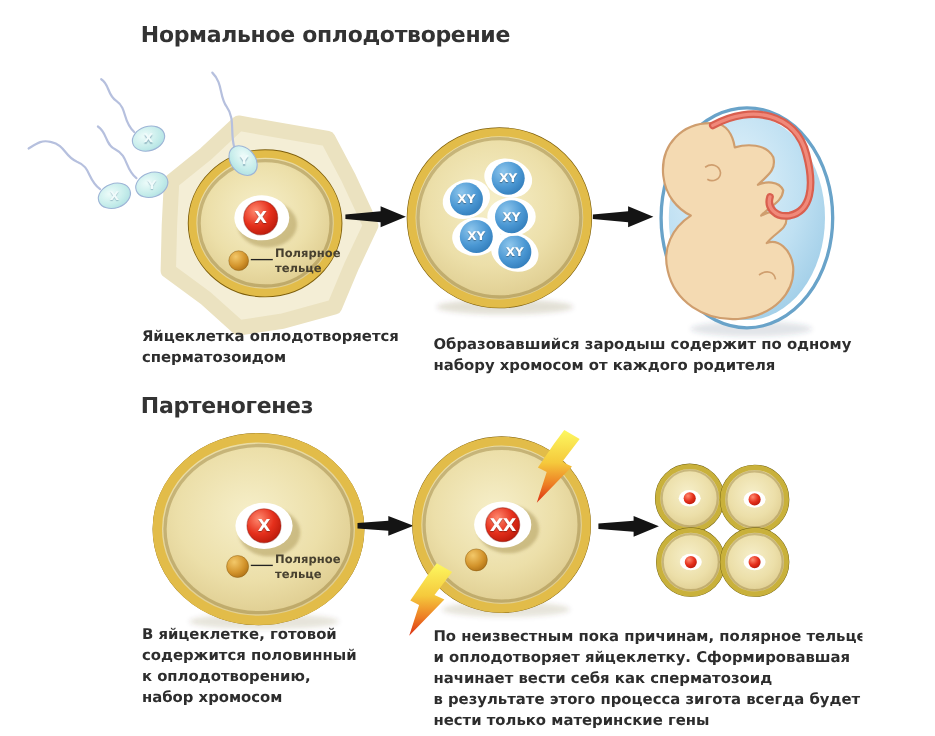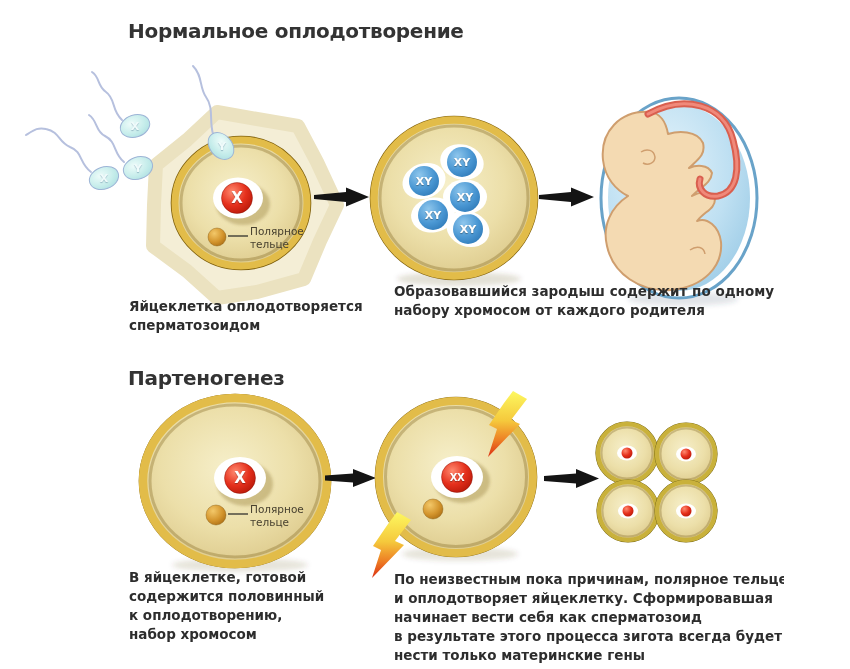--- a/index.html
+++ b/index.html
@@ -3,25 +3,25 @@
 <meta charset="utf-8">
 <style>
   html,body{margin:0;padding:0;background:#ffffff;}
   .canvas{position:relative;width:784px;height:669px;background:#ffffff;overflow:hidden;
           font-family:"DejaVu Sans","Liberation Sans",sans-serif;}
   .canvas svg{position:absolute;left:0;top:0;}
   .txt{position:absolute;color:#2d2d2d;}
   .title{font-size:20px;font-weight:700;color:#333333;letter-spacing:-0.3px;white-space:nowrap;}
   .cap{font-size:13.5px;font-weight:700;line-height:19px;color:#2d2d2d;}
   .cap div{white-space:nowrap;}
-  .polar{font-size:10.5px;font-weight:400;line-height:12.5px;color:#47402f;width:70px;}
+  .polar{font-size:10.5px;font-weight:700;line-height:12.5px;color:#47402f;width:70px;}
   .chrom{position:absolute;transform:translate(-50%,-50%);font-weight:700;color:#ffffff;
          font-size:11px;text-shadow:0 1px 1px rgba(0,0,0,0.35);white-space:nowrap;}
   .chrom-lg{font-size:15px;}
-  .chrom-md{font-size:10px;letter-spacing:-0.5px;}
+  .chrom-md{font-size:16px;letter-spacing:-0.5px;}
   .sperm-chrom{color:#f0fbfb;text-shadow:0 1px 1px rgba(110,150,170,0.6);font-size:11px;}
 </style>
 </head>
 <body>
 
 <div class="canvas">
 
 <svg width="850" height="669" viewBox="0 0 850 669">
   <defs>
     <filter id="blur3" x="-50%" y="-50%" width="200%" height="200%">
@@ -218,26 +218,26 @@
 <span class="chrom" style="left:424px;top:181px">XY</span>
 <span class="chrom" style="left:462px;top:162px">XY</span>
 <span class="chrom" style="left:465px;top:197px">XY</span>
 <span class="chrom" style="left:433px;top:215px">XY</span>
 <span class="chrom" style="left:468px;top:229px">XY</span>
 
 <div class="txt cap" style="left:129px;top:297px">
   <div>Яйцеклетка оплодотворяется</div>
   <div>сперматозоидом</div>
 </div>
-<div class="txt cap" style="left:394px;top:282px">
+<div class="txt cap" style="left:394px;top:304px">
   <div>Образовавшийся зародыш содержит по одному</div>
   <div>набору хромосом от каждого родителя</div>
 </div>
 
-<div class="txt title" style="left:128px;top:366px">Партеногенез</div>
+<div class="txt title" style="left:128px;top:356px">Партеногенез</div>
 
 <span class="chrom chrom-lg" style="left:240px;top:478px">X</span>
 <div class="txt polar" style="left:250px;top:503px">Полярное тельце</div>
 
 <span class="chrom chrom-md" style="left:457px;top:477px">XX</span>
 
 <div class="txt cap" style="left:129px;top:568px">
   <div>В яйцеклетке, готовой</div>
   <div>содержится половинный</div>
   <div>к оплодотворению,</div>

